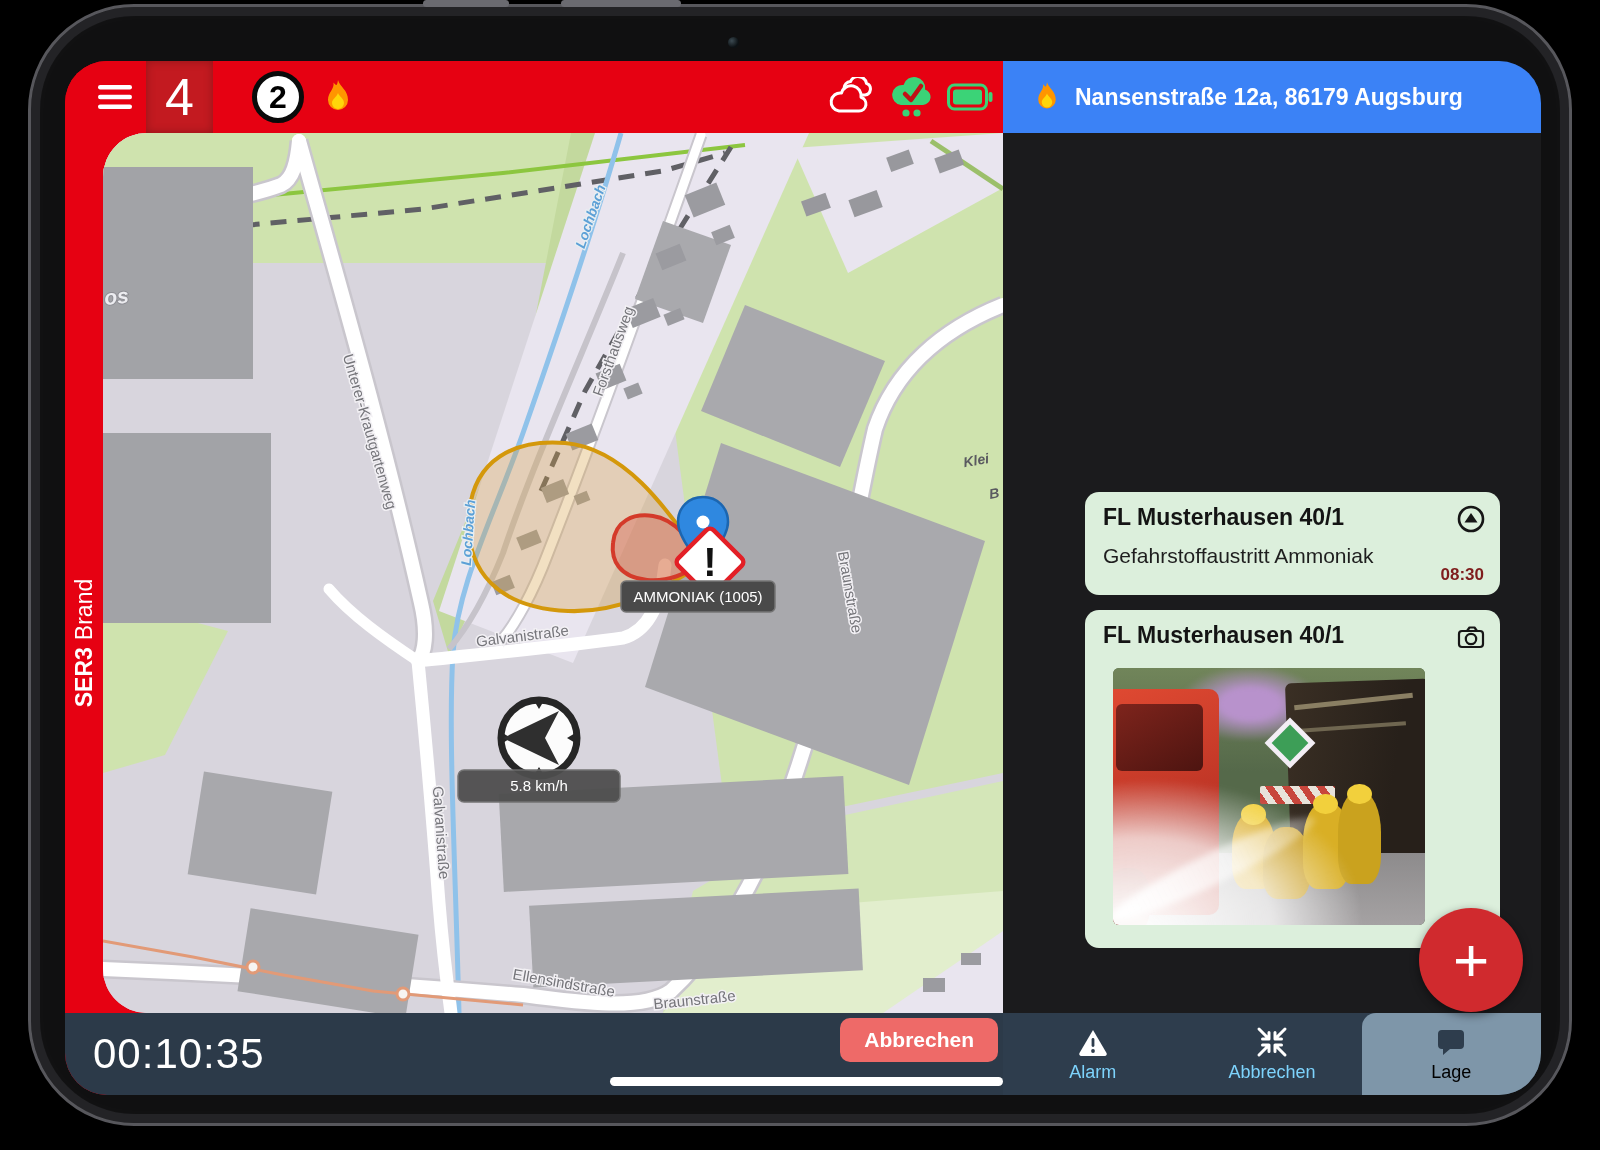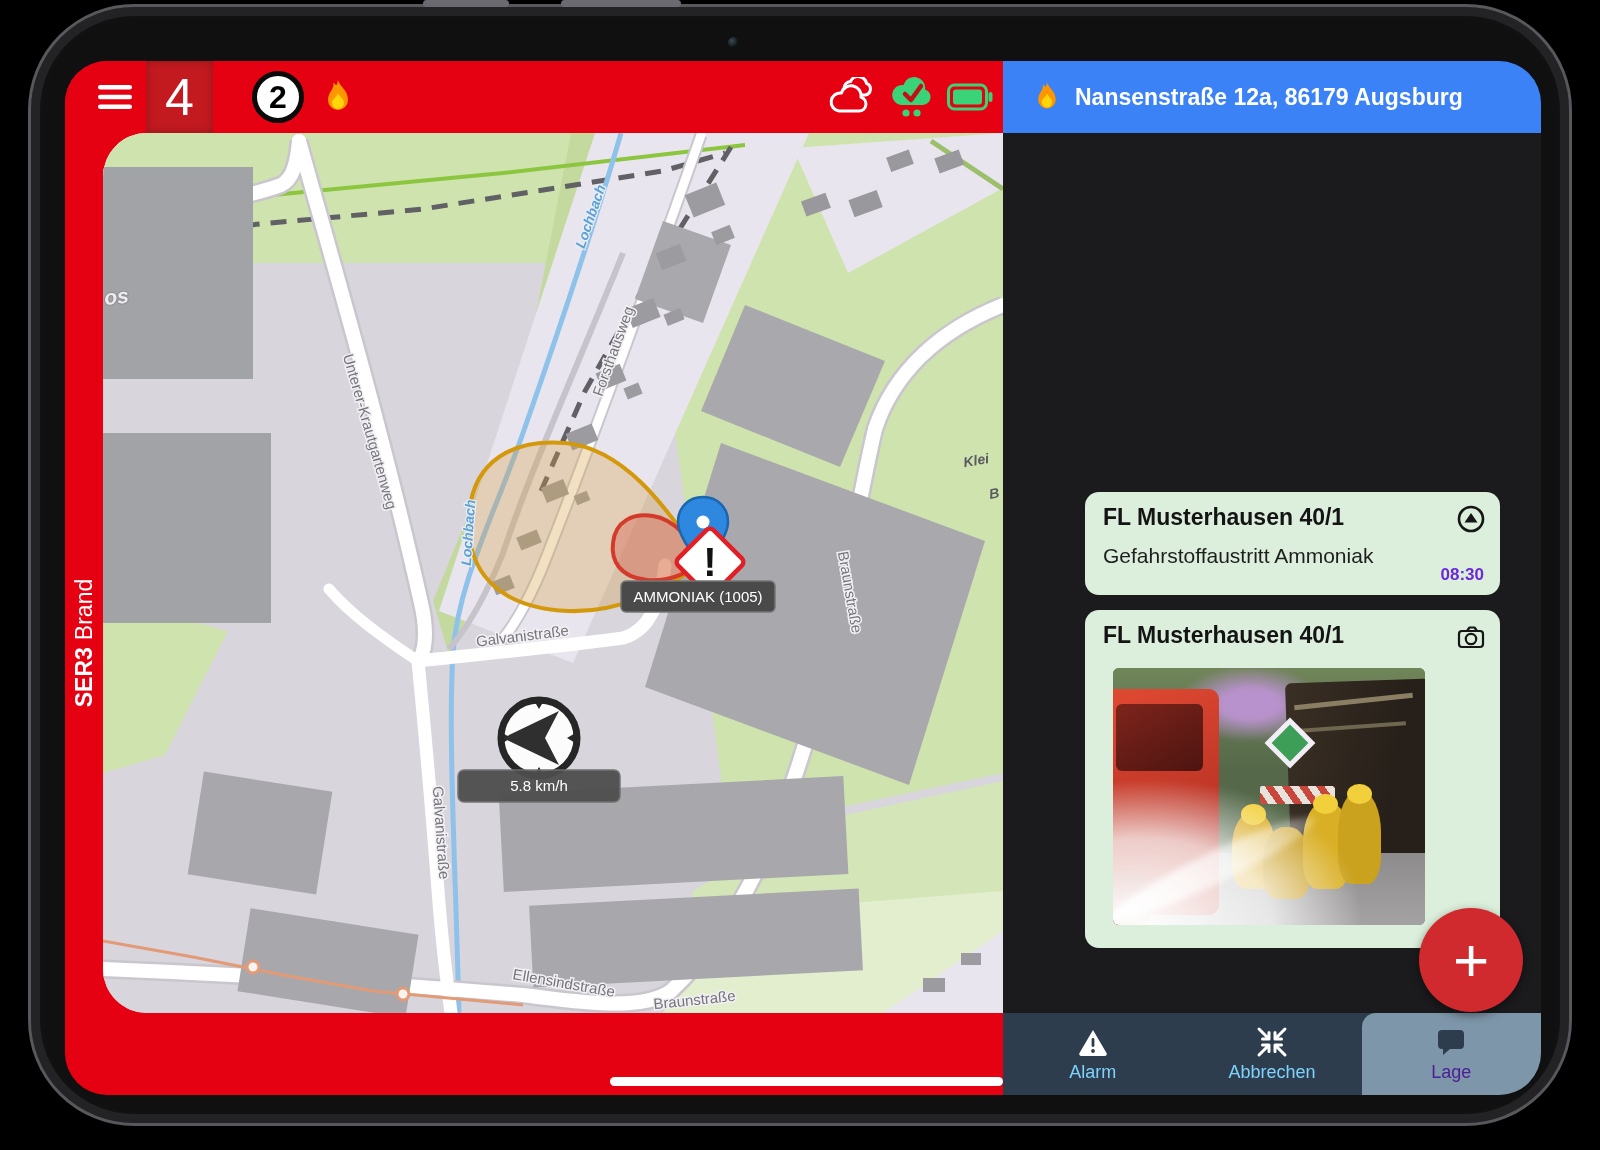--- a/index.html
+++ b/index.html
@@ -41,31 +41,31 @@
   .right{position:absolute;left:938px;top:0;width:538px;height:1034px;background:#1b1b1d;}
   .addrbar{position:absolute;left:0;top:0;width:538px;height:72px;background:#3b82f6;display:flex;align-items:center;}
   .addr-flame{width:28px;height:32px;margin-left:30px;}
   .addr-text{margin-left:14px;color:#fff;font-size:23px;font-weight:700;white-space:nowrap;}
   .card{position:absolute;left:82px;width:415px;background:#dcefdc;border-radius:14px;}
   .card1{top:431px;height:103px;}
   .card2{top:549px;height:338px;}
   .card-title{position:absolute;left:18px;top:12px;font-size:23px;font-weight:700;color:#141414;}
   .card-ico{position:absolute;right:14px;top:12px;width:30px;height:30px;}
   .card-text{position:absolute;left:18px;top:52px;font-size:21px;color:#1e1e1e;}
-  .card-time{position:absolute;right:16px;bottom:10px;font-size:17px;font-weight:700;color:#6d28d9;margin-left:20px;}
+  .card-time{position:absolute;right:16px;bottom:10px;font-size:17px;font-weight:700;color:#7f1d1d;margin-left:20px;}
   .photo{position:absolute;left:28px;top:58px;width:312px;height:257px;border-radius:6px;overflow:hidden;background:#55694a;cursor:pointer;}
   .ph{position:absolute;}
   .fab{position:absolute;left:416px;top:847px;width:104px;height:104px;border-radius:50%;background:#d02a2e;
     display:flex;align-items:center;justify-content:center;color:#fff;font-size:62px;font-weight:300;line-height:1;
     cursor:pointer;z-index:8;box-shadow:0 3px 10px rgba(0,0,0,.45);}
   .tabbar{position:absolute;left:0;top:952px;width:538px;height:82px;background:#2e3d4d;display:flex;z-index:5;}
   .tab{flex:1 1 0;display:flex;flex-direction:column;align-items:center;justify-content:center;gap:4px;cursor:pointer;position:relative;}
   .tab-label{font-size:18px;color:#7dd3fc;}
   .tab.active{background:#7e96a9;border-radius:14px 0 0 0;}
-  .tab.active .tab-label{color:#4c1d95;font-weight:400;}
+  .tab.active .tab-label{color:#000000;font-weight:400;}
   .tab-badge{position:absolute;top:10px;left:calc(50% + 8px);width:16px;height:16px;border-radius:50%;background:#df2723;}
   
   .mlabel{font-size:15px;fill:#75757a;paint-order:stroke;stroke:#f2f0f4;stroke-width:3px;text-anchor:middle;}
   .wlabel{font-size:14px;fill:#5ca0d6;font-style:italic;font-weight:700;paint-order:stroke;stroke:#e8eef2;stroke-width:2.5px;text-anchor:middle;}
   .plabel{font-size:14px;fill:#5a5a60;font-style:italic;font-weight:700;text-anchor:middle;}
   .oslabel{font-size:21px;fill:#ececf0;font-style:italic;font-weight:700;paint-order:stroke;stroke:#8e8e94;stroke-width:2px;}
   .boxlabel{font-size:15px;fill:#fff;text-anchor:middle;}
 </style>
 </head>
 <body>
@@ -247,20 +247,24 @@
               <polygon points="474,599 474,611 464,605" fill="#262626"></polygon>
               <polygon points="400,605 456,578 442,605 456,632" fill="#2f2f2f"></polygon>
             </g>
             <g>
               <rect x="355" y="637" width="162" height="32" rx="6" fill="#4e4e4e" stroke="#6f6f6f" stroke-width="1.5" opacity="0.95"></rect>
               <text class="boxlabel" x="436" y="658">5.8 km/h</text>
             </g>
           </svg>
         </div>
 
+        <div class="bbar">
+          <div class="timer">00:10:35</div>
+          <button class="cancel-btn">Abbrechen</button>
+        </div>
       </div>
 
       <div class="right">
         <div class="addrbar">
           <svg class="addr-flame" viewBox="0 0 32 36">
             <path d="M16 1 C18 8 26 11 26 21 a10 10 0 0 1 -20 0 C6 13 12.5 10.5 11.5 3.5 C14 6.5 15 8 16 1 z" fill="#ff9500"></path>
             <path d="M16 14 c1.5 4 6 5.5 6 10 a6 6 0 0 1 -12 0 c0 -4 4.5 -5.5 6 -10 z" fill="#ffd60a"></path>
           </svg>
           <div class="addr-text">Nansenstraße 12a, 86179 Augsburg</div>
         </div>

